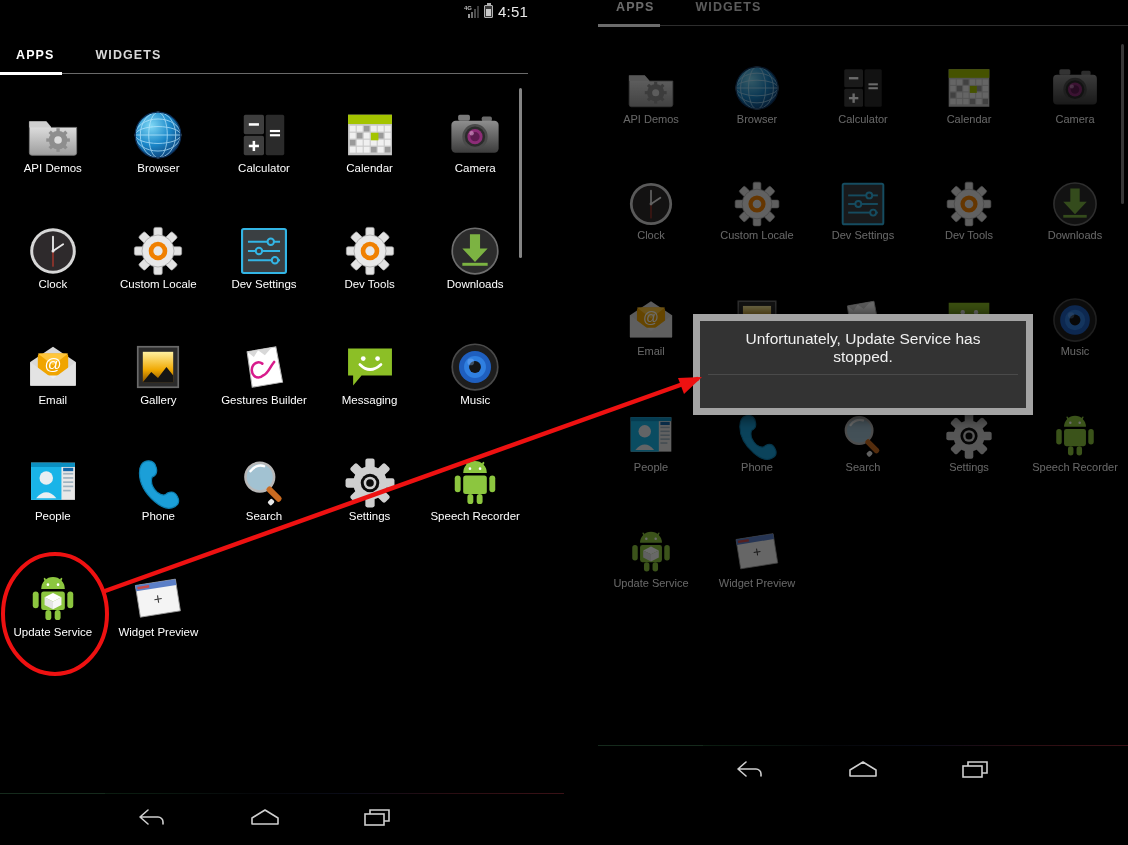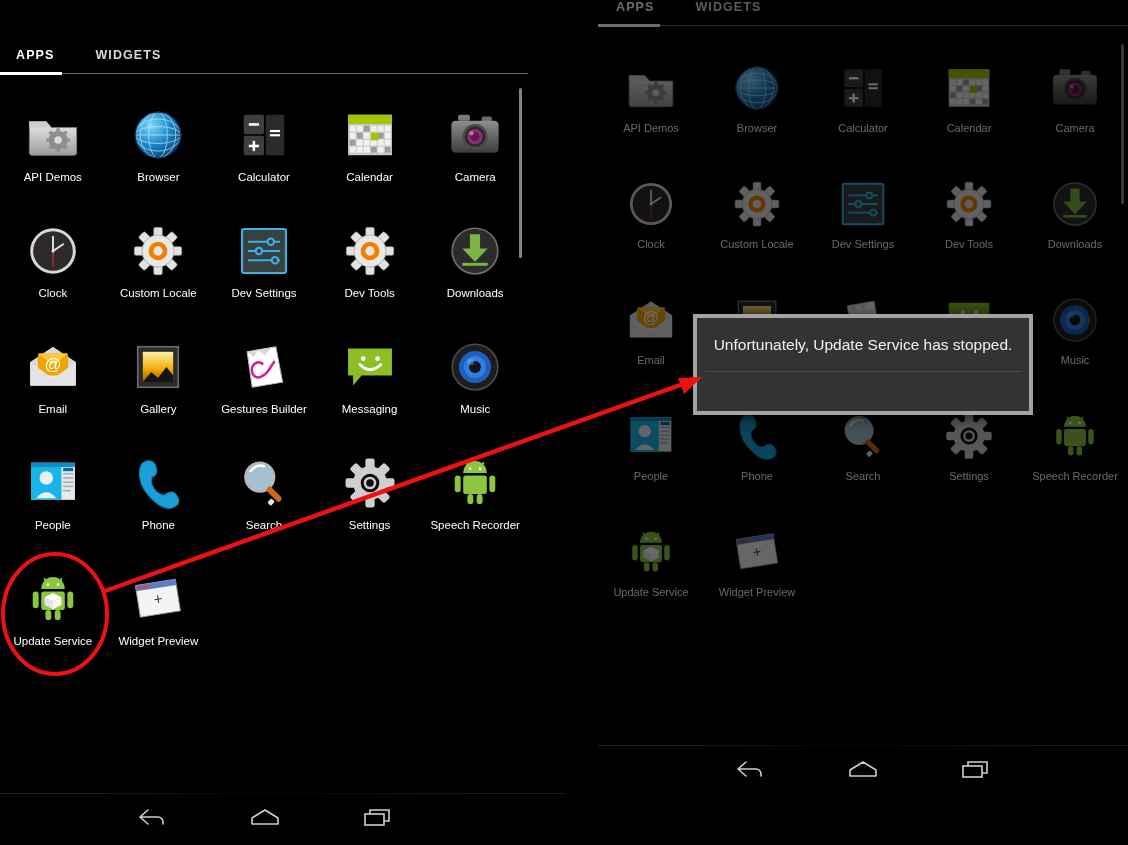--- a/index.html
+++ b/index.html
@@ -55,38 +55,38 @@
   }
   .tab.inactive { color:#d8d8d8; }
   .tab-underline-row { position:relative; height:3px; width:100%; }
   .tab-underline-row .line-dim { position:absolute; left:0; right:0; top:1px; height:1px; background:#6a6a6a; }
   .tab-underline-row .line-active { position:absolute; top:0; height:3px; background:#ffffff; }
 
   
   .grid { position:absolute; display:flex; flex-wrap:wrap; }
   .cell { display:flex; flex-direction:column; align-items:center; }
   .icon-wrap { display:flex; align-items:center; justify-content:center; }
-  .caption { font-size:11.5px; color:#ffffff; margin-top:9px; white-space:nowrap; text-align:left; }
+  .caption { font-size:11.5px; color:#ffffff; white-space:nowrap; text-align:left; }
   #panel-right .caption { color:#f2f2f2; }
 
   
   .vscroll { position:absolute; width:3px; background:#9b9b9b; border-radius:2px; opacity:.85; }
 
   
   .navbar { position:absolute; left:0; width:100%; height:52px; }
   .nav-sep { position:absolute; top:0; left:0; right:0; height:1px;
              background: linear-gradient(to right, #0d2212 0%, #0a1a10 26%, #06070a 45%, #0a0c18 62%, #2a0d12 80%, #3a1116 100%); }
   .nav-sep-left { position:absolute; top:0; left:0; width:105px; height:1px; background:#152a1c; }
   .nav-icons { position:absolute; top:0; left:0; right:0; height:52px; display:flex; align-items:center; }
   .nav-btn { position:absolute; top:50%; transform:translateY(-50%); cursor:default; }
 
   
   #dialog {
     position:absolute; left:693px; top:314px; width:340px; height:101px;
-    background:#333333; border:4px solid #a3a3a3;
+    background:#333333; border:7px solid #a3a3a3;
     box-shadow: 0 2px 14px rgba(0,0,0,.75);
     display:flex; flex-direction:column;
   }
   #dialog .msg {
     flex: 0 0 53px; display:flex; align-items:center; justify-content:center;
     color:#f0f0f0; font-size:15.5px; padding: 0 14px; text-align:center;
   }
   #dialog .divider { height:1px; background:#4a4a4a; margin:0 8px; }
   #dialog .btnrow { flex:1; display:flex; align-items:center; justify-content:center; }
   #dialog .okbtn { color:#f2f2f2; font-size:13.5px; font-weight:bold; letter-spacing:.6px; cursor:pointer;}
@@ -94,20 +94,33 @@
   
   #annotation { position:absolute; left:0; top:0; width:1128px; height:845px; pointer-events:none; }
 </style>
 </head>
 <body>
 
 <div id="root">
 
   <div class="panel" id="panel-left">
 
+    <div class="statusbar">
+      <span class="sb-sig">
+        <span class="g4">4G</span>
+        <span class="bars">
+            <i></i>
+            <i></i>
+            <i></i>
+            <i></i>
+          </span>
+      </span>
+      <span class="sb-bat"></span>
+      <span class="sb-time">4:51</span>
+    </div>
 
     <div class="tabbar" style="left:16px; top:42px; width:512px;">
       <div class="tabs">
         <div class="tab">APPS</div>
         <div class="tab inactive">WIDGETS</div>
       </div>
       <div class="tab-underline-row">
         <span class="line-dim"></span>
         <span class="line-active" style="left:-16px; width:62px;"></span>
       </div>

